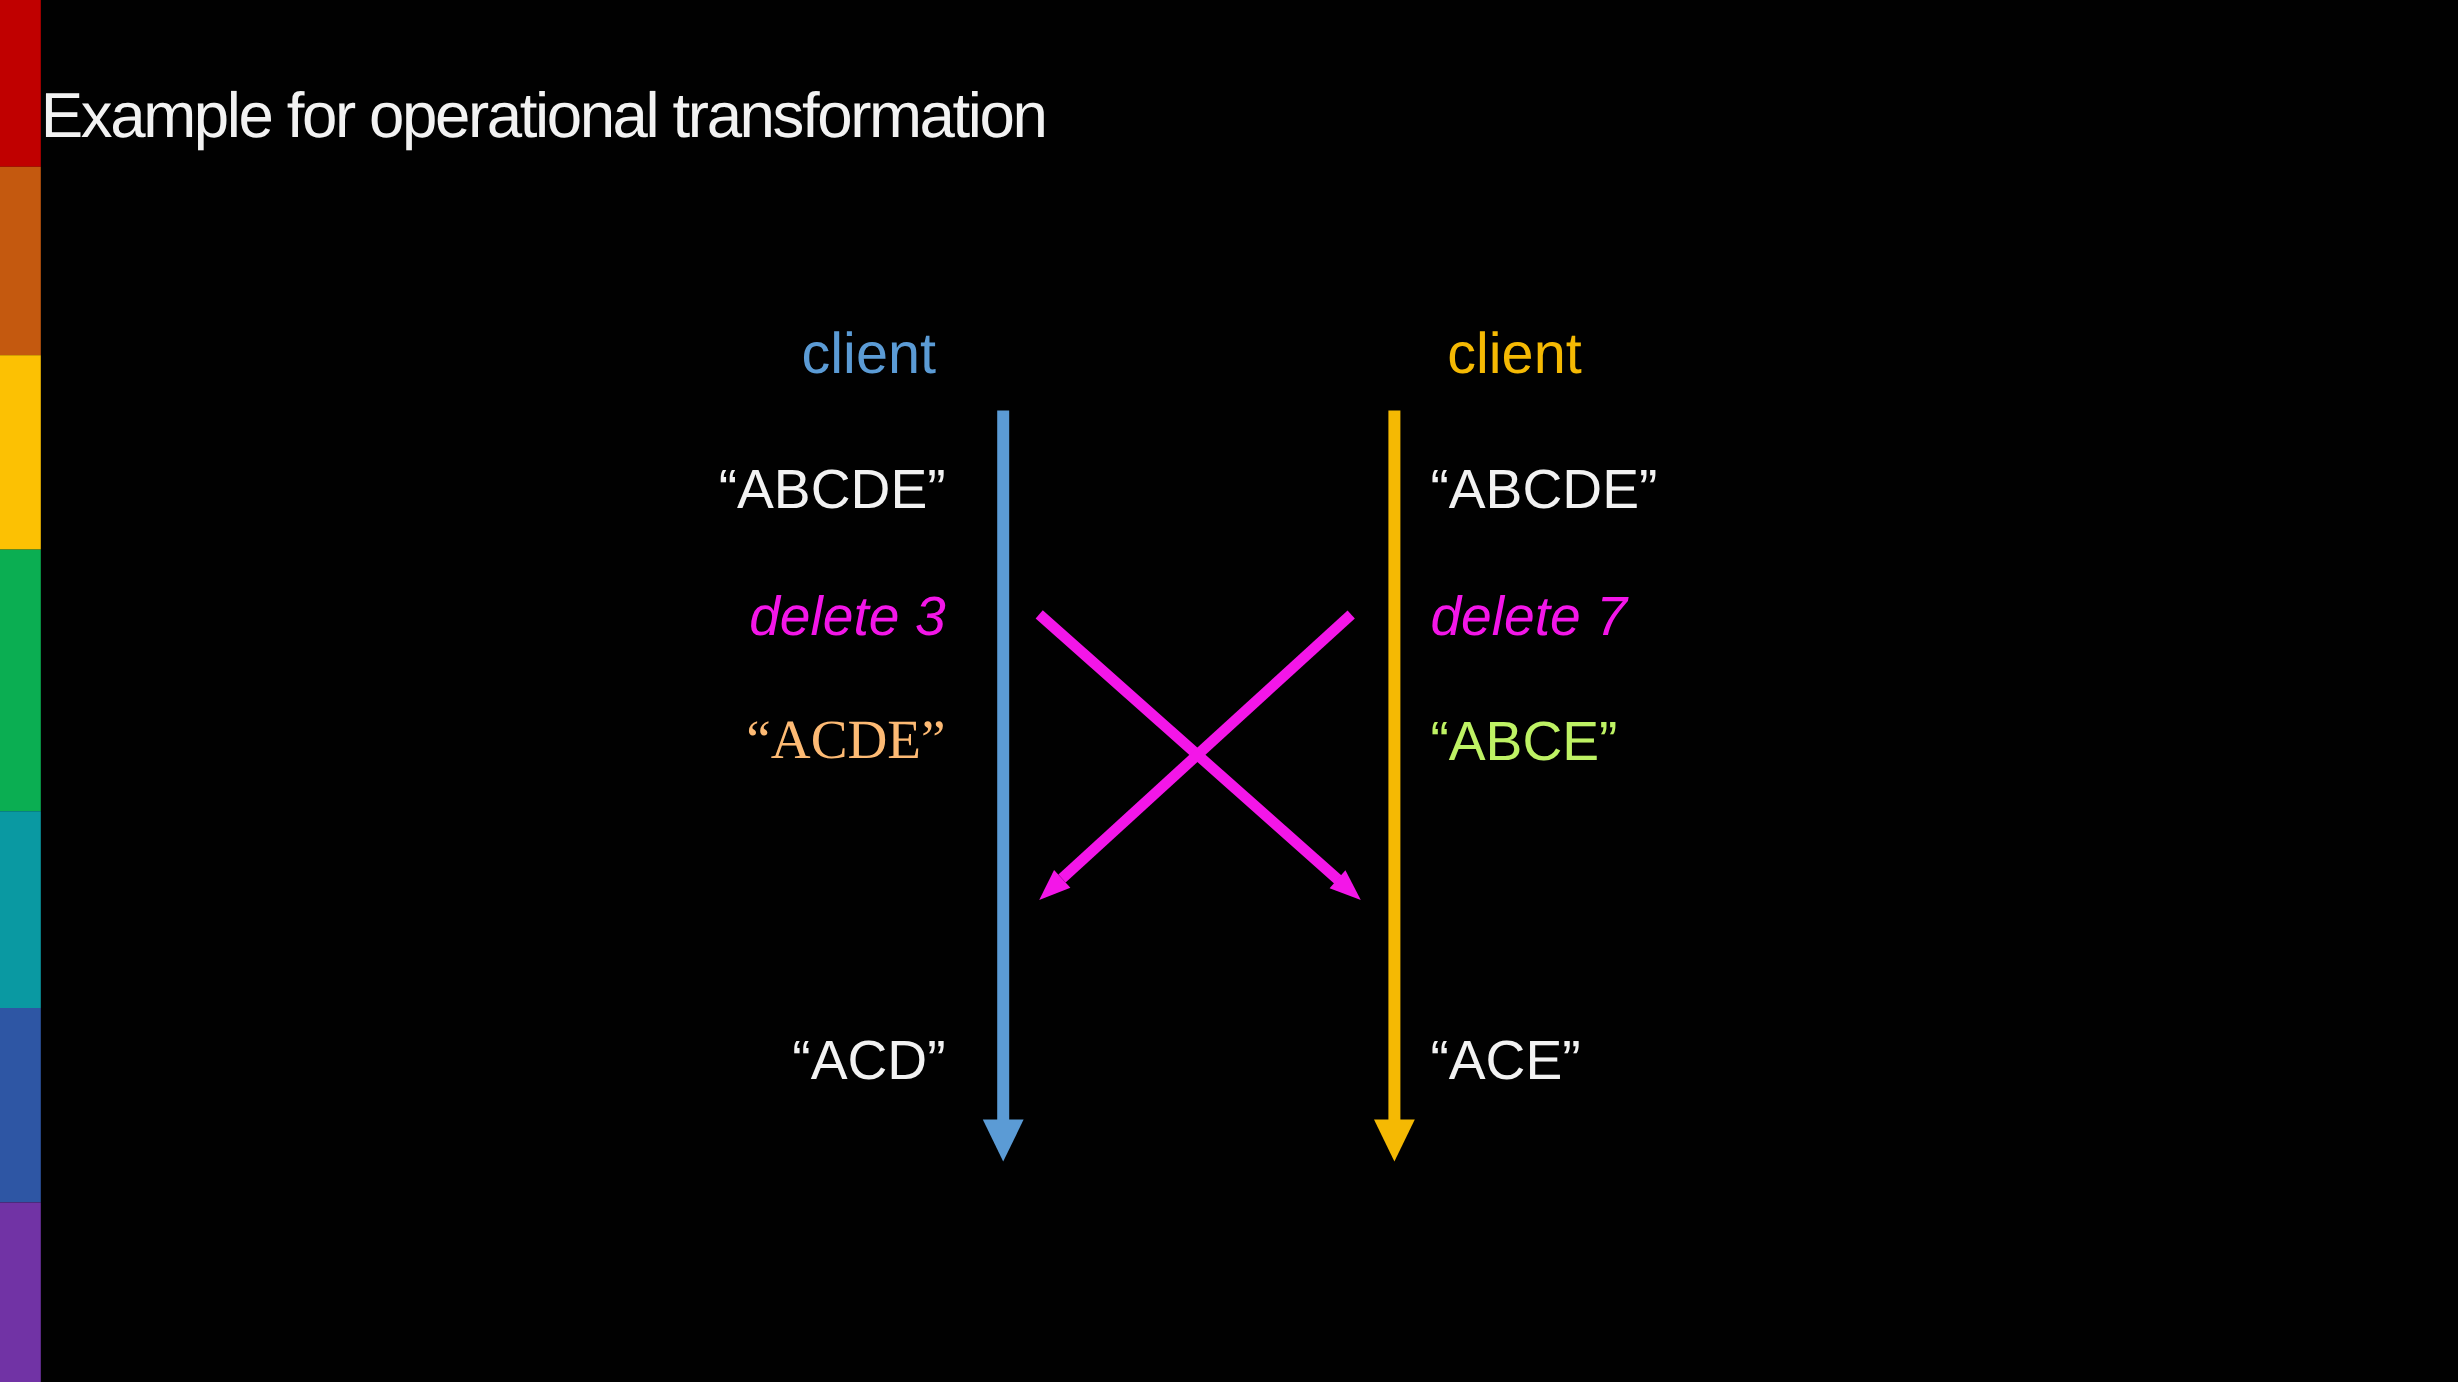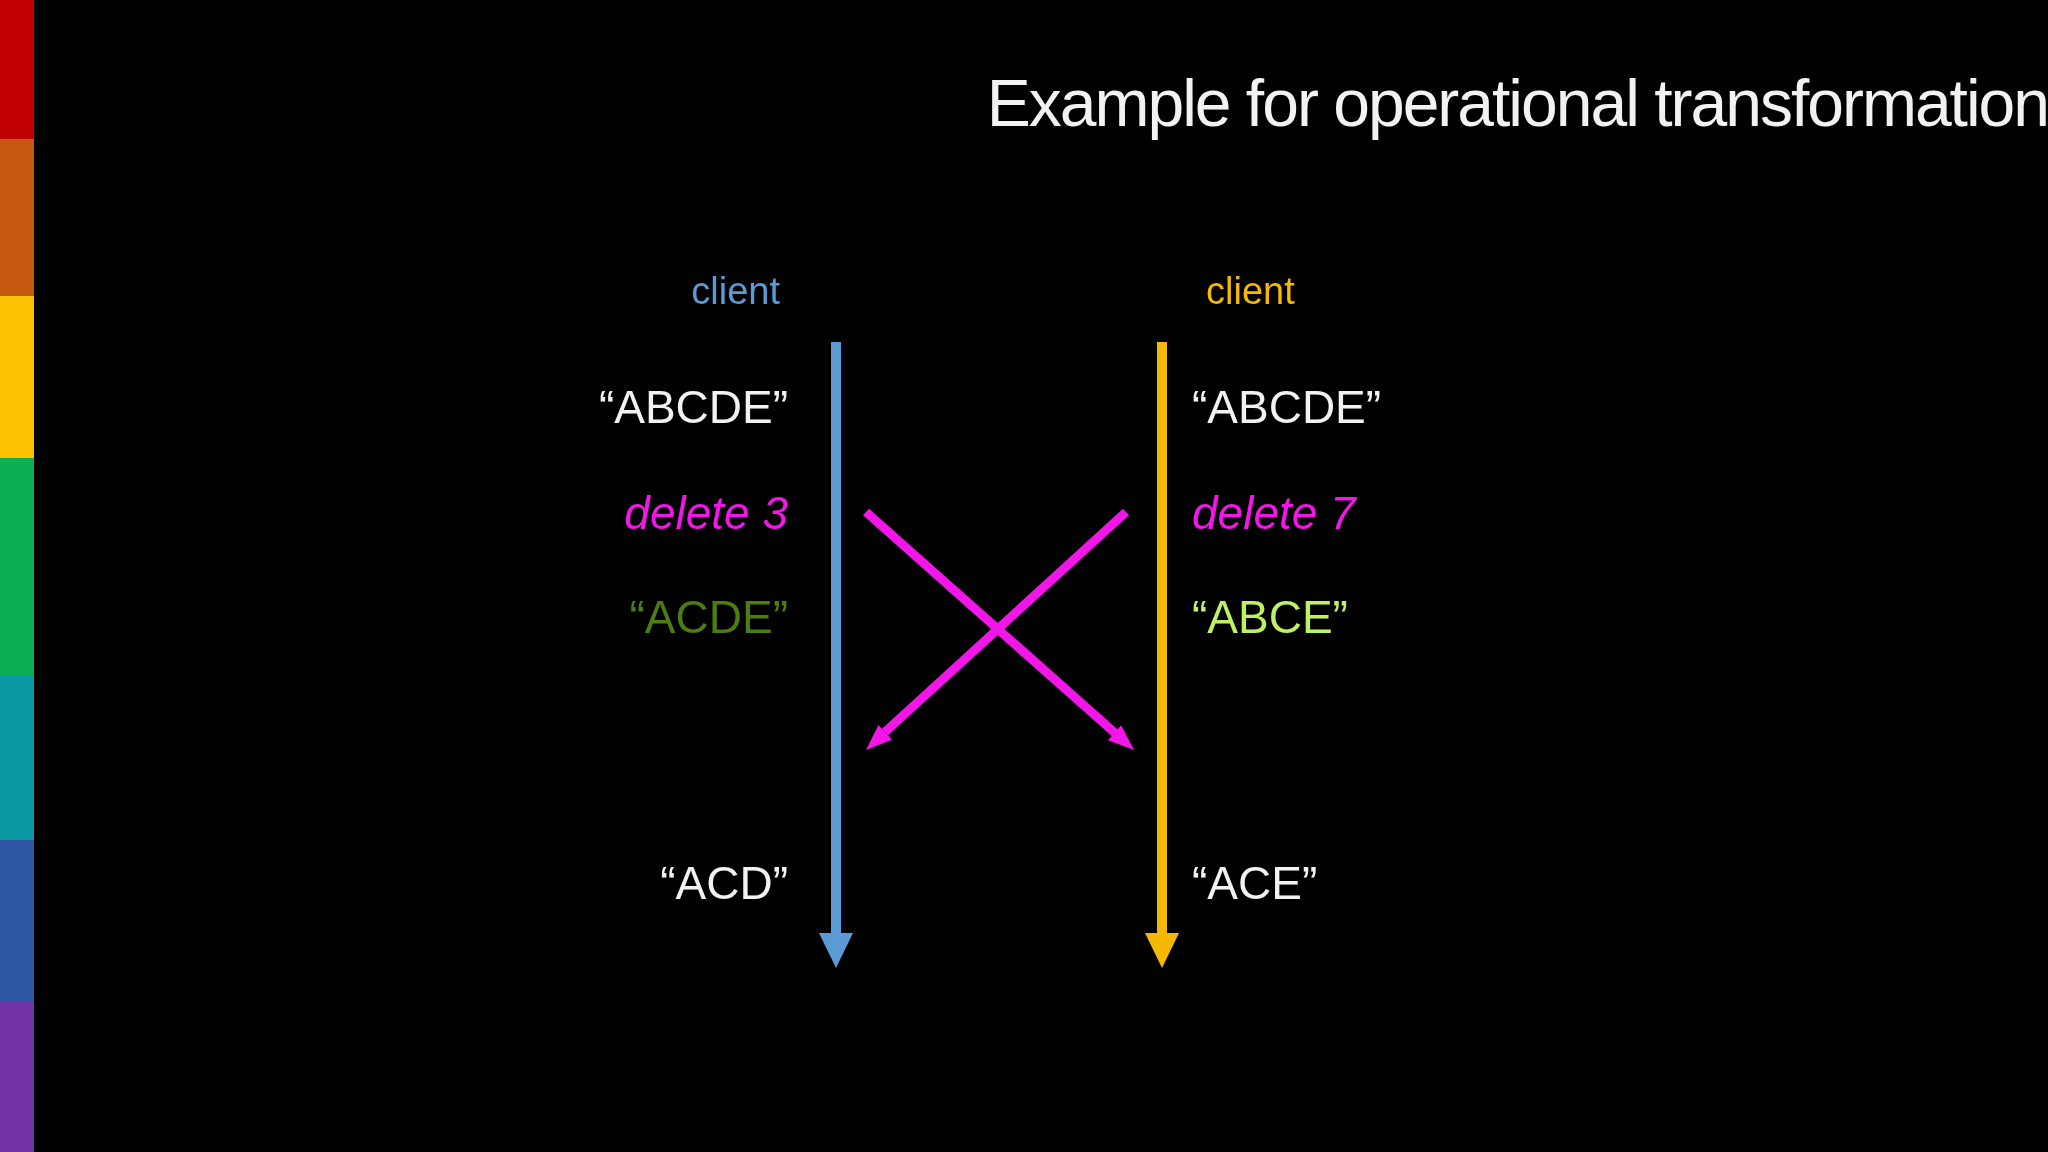--- a/index.html
+++ b/index.html
@@ -29,32 +29,32 @@
   .band-green  { height: 218px; }
   .band-teal   { height: 164px; }
   .band-blue   { height: 162px; }
   .band-purple { height: 150px; }
 
   
   .title {
     position: absolute;
     left: 34px; right: 0; top: 70px;
     margin: 0;
-    text-align: right;
-    font-size: 66px;
+    text-align: left;
+    font-size: 53px;
     font-weight: 300;
     letter-spacing: -2px;
     line-height: 1;
     color: #f2f2f2;
   }
 
   
   .label {
     position: absolute;
-    font-size: 38px;
+    font-size: 48px;
     line-height: 1;
     font-weight: 400;
   }
   .client-label { right: 1268px; top: 272px; }
   .server-label { left: 1206px;  top: 272px; }
 
   
   .t {
     position: absolute;
     font-size: 46px;
@@ -91,21 +91,21 @@
     <div class="band band-purple" style="background-color: rgb(113, 51, 165);"></div>
   </div>
 
   <h1 class="title" style="color: rgb(242, 242, 242);">Example for operational transformation</h1>
 
   <div class="label client-label" style="color: rgb(91, 155, 213);">client</div>
   <div class="label server-label" style="color: rgb(245, 185, 3);">client</div>
 
   <div class="t left row-initial" style="color: rgb(242, 242, 242);">“ABCDE”</div>
   <div class="t left row-op" style="color: rgb(243, 22, 232);">delete 3</div>
-  <div class="t left row-mid" style="color: #4d7c0f;">“ACDE”</div>
+  <div class="t left row-mid" style="color: #fdba74; font-family: Liberation Serif, serif;">“ACDE”</div>
   <div class="t left row-final" style="color: rgb(242, 242, 242);">“ACD”</div>
 
   <div class="t right row-initial" style="color: rgb(242, 242, 242);">“ABCDE”</div>
   <div class="t right row-op" style="color: rgb(243, 22, 232);">delete 7</div>
   <div class="t right row-mid" style="color: #bef264;">“ABCE”</div>
   <div class="t right row-final" style="color: rgb(242, 242, 242);">“ACE”</div>
 
   <svg class="arrows" viewBox="0 0 2048 1152" xmlns="http://www.w3.org/2000/svg">
 
     <line x1="836" y1="342" x2="836" y2="936" stroke-width="10" stroke="#5b9bd5"></line>

